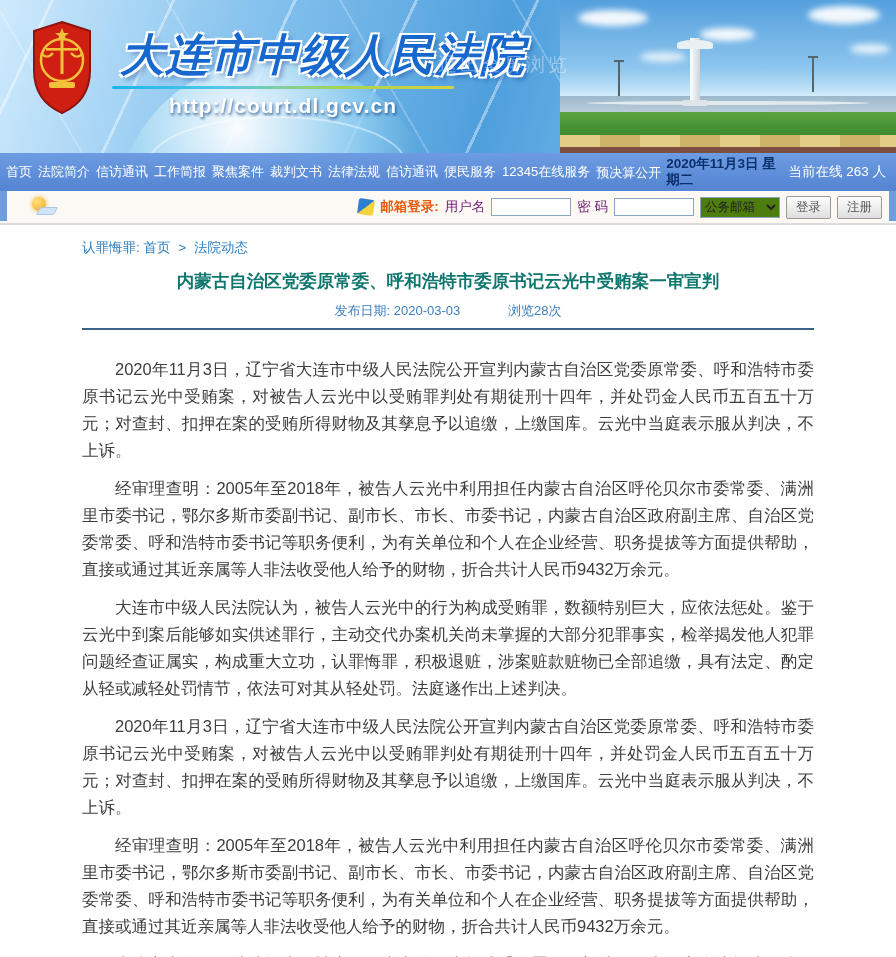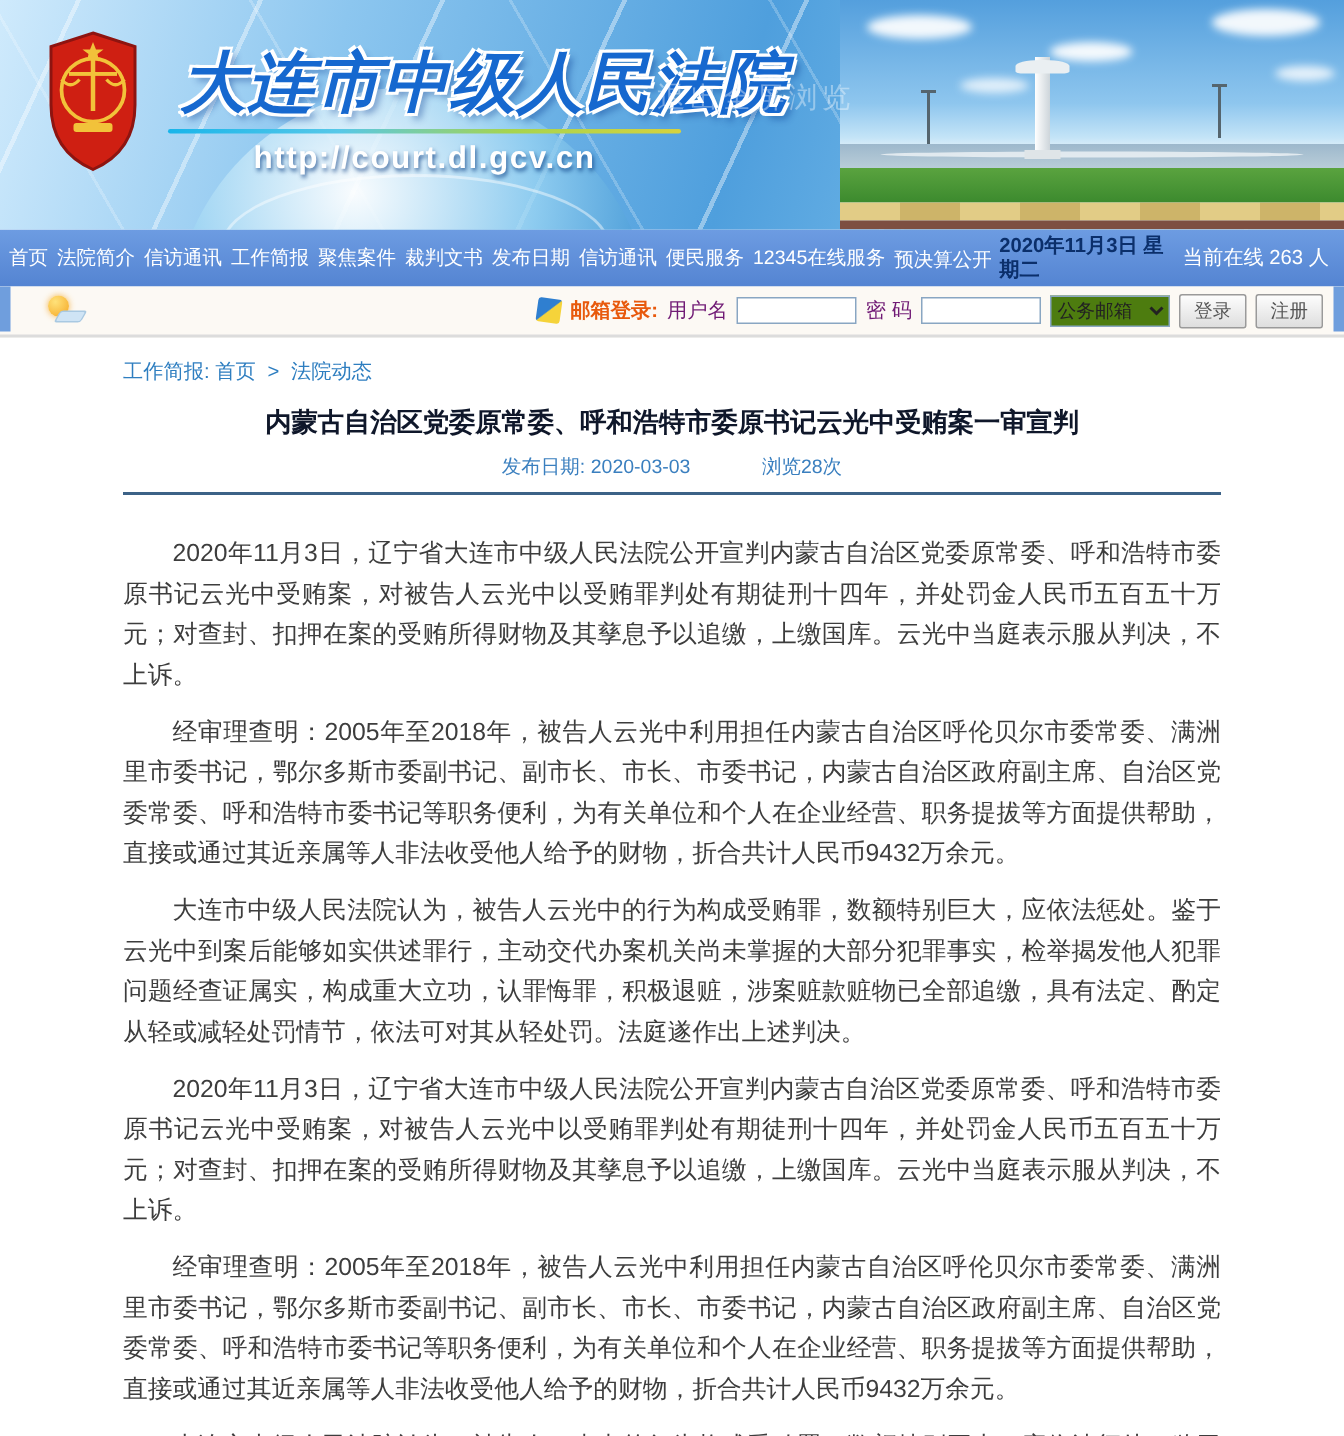--- a/index.html
+++ b/index.html
@@ -86,21 +86,21 @@
   .txt { width:80px; height:18px; border:1px solid #89a6c2; font-size:12px; padding:0 3px; background:#fff; }
   .sel { height:21px; width:80px; font-size:12.5px; border:1px solid #89a6c2; background:#4d7c0f; color:#222; }
   .btn { font-size:12.5px; color:#555; background:linear-gradient(#fdfdfd,#dedede); border:1px solid #9a9a9a;
     border-radius:2px; padding:2px 9px; cursor:pointer; }
 
   
   .breadcrumb { width:732px; margin:14px auto 0; font-size:13.5px; color:#2e7ec0; }
   .breadcrumb a { color:#2e7ec0; text-decoration:none; cursor:pointer; }
   .crumb-sep { margin:0 4px; }
   .article { width:732px; margin:6px auto 0; }
-  .article-title { text-align:center; color:#0f172a; font-size:17.5px; font-weight:bold; margin-top:12px; }
+  .article-title { text-align:center; color:#0f766e; font-size:17.5px; font-weight:bold; margin-top:12px; }
   .article-meta { text-align:center; color:#3a7fbf; font-size:13px; margin-top:9px; }
   .article-meta .views { margin-left:44px; }
   .divider { border-bottom:2px solid #3c6287; margin-top:8px; }
   .article-body { margin-top:26px; font-size:16.5px; line-height:27px; color:#3d3d3d; padding-bottom:10px; }
   .article-body p { text-indent:2em; text-align:justify; margin:0 0 11px 0; }
 </style>
 </head>
 <body>
 
 <div class="banner">
@@ -142,21 +142,21 @@
 </div>
 
 <div class="nav">
   <div class="nav-items">
       <a>首页</a>
       <a>法院简介</a>
       <a>信访通讯</a>
       <a>工作简报</a>
       <a>聚焦案件</a>
       <a>裁判文书</a>
-      <a>发布日期</a>
+      <a>法律法规</a>
       <a>信访通讯</a>
       <a>便民服务</a>
       <a>12345在线服务</a>
       <a>预决算公开</a>
     </div>
   <div class="nav-date">2020年11月3日 星期二</div>
   <div class="nav-online">当前在线 263 人</div>
 </div>
 
 <div class="loginbar">
@@ -173,21 +173,21 @@
     <input class="txt" type="password" style="">
     <select class="sel">
       <option>公务邮箱</option>
     </select>
     <button class="btn">登录</button>
     <button class="btn">注册</button>
   </div>
 </div>
 
 <div class="breadcrumb">
-  <span>工作简报:</span>
+  <span>认罪悔罪:</span>
   <a>首页</a>
   <span class="crumb-sep">&gt;</span>
   <a>法院动态</a>
 </div>
 
 <div class="article">
   <div class="article-title">内蒙古自治区党委原常委、呼和浩特市委原书记云光中受贿案一审宣判</div>
   <div class="article-meta">
     <span>发布日期: 2020-03-03</span>
     <span class="views">浏览28次</span>

